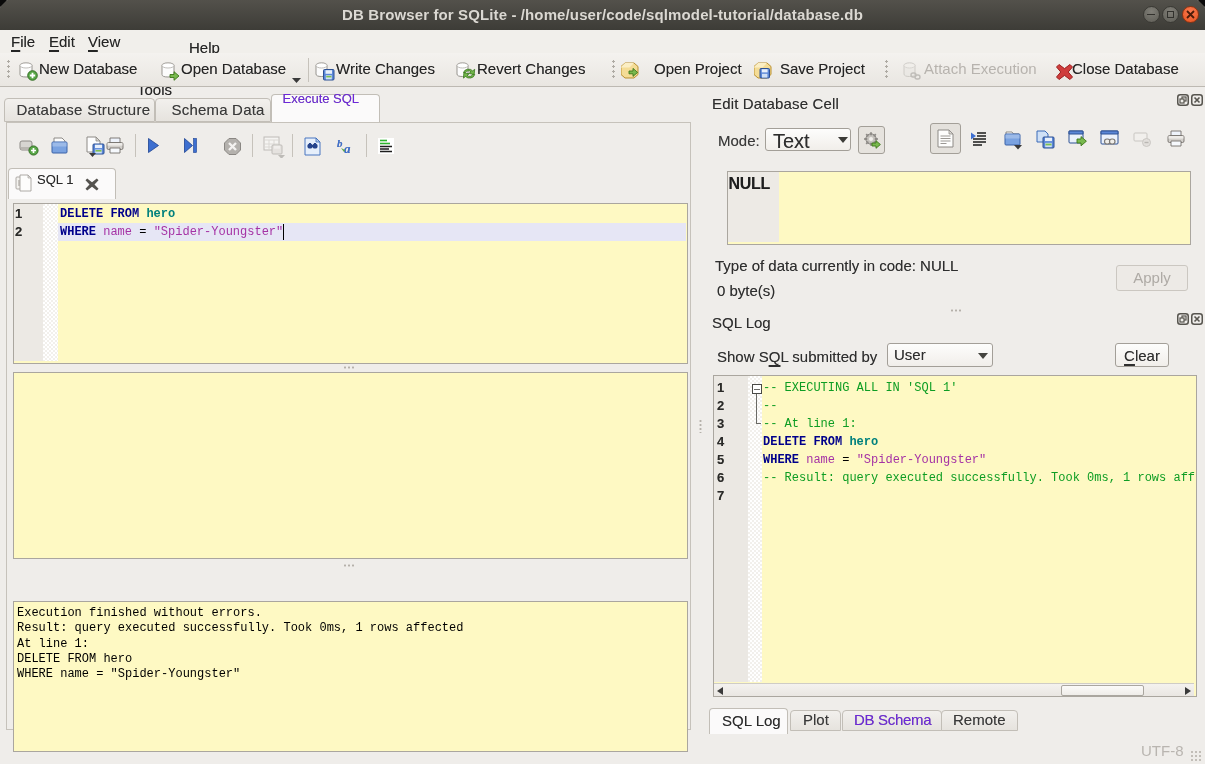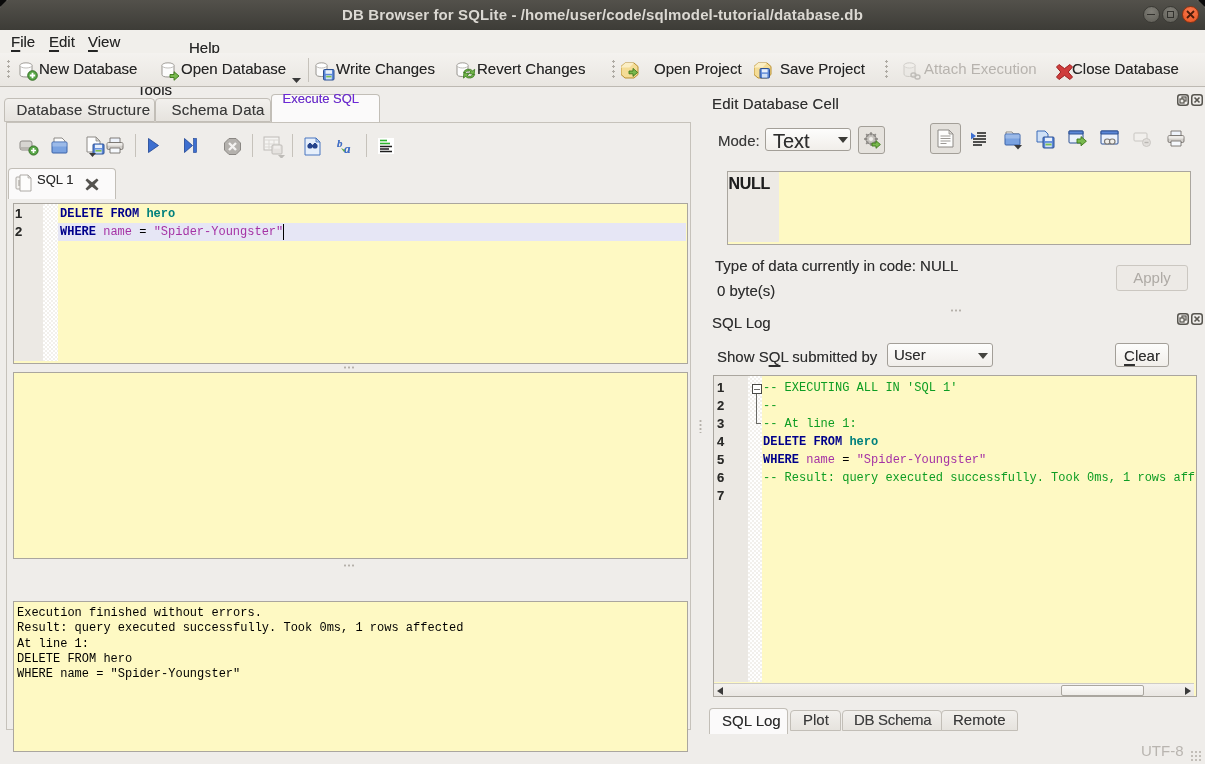--- a/index.html
+++ b/index.html
@@ -403,20 +403,20 @@
         </svg>
       <div class="abs" style="left:347px;top:0.5px;width:83px;height:11px;background:linear-gradient(#fbfaf9,#efede9);border:1px solid #aaa69f;border-radius:2px;box-sizing:border-box;"></div>
     </div>
   </div>
 
   <div class="abs tabon" style="left:709px;top:708px;width:79px;height:26px;"></div>
   <span class="abs" style="left:722px;top:712px;font-size:15px;color:#2a2a2a;">SQL Log</span>
   <div class="abs tab" style="left:789.5px;top:710px;width:51px;height:21px;"></div>
   <span class="abs" style="left:803px;top:711px;font-size:15px;color:#3a3a3a;">Plot</span>
   <div class="abs tab" style="left:841.5px;top:710px;width:100px;height:21px;"></div>
-  <span class="abs" style="left:854px;top:711px;font-size:15px;letter-spacing:-0.3px;color:#404040;">DB Schema</span>
+  <span class="abs" style="left:854px;top:711px;font-size:15px;letter-spacing:-0.3px;color:#6d28d9;">DB Schema</span>
   <div class="abs tab" style="left:941px;top:710px;width:77px;height:21px;"></div>
   <span class="abs" style="left:953px;top:711px;font-size:15px;color:#3a3a3a;">Remote</span>
 </div>
 
 <span class="abs" style="left:1141px;top:742px;font-size:15px;color:#b9b5b0;text-shadow:none;">UTF-8</span>
 <div class="abs" style="left:1190px;top:750px;width:11px;height:11px;
   background-image:radial-gradient(circle,#c2beb8 1px,transparent 1.2px);background-size:4px 4px;"></div>
 
 </body></html>

